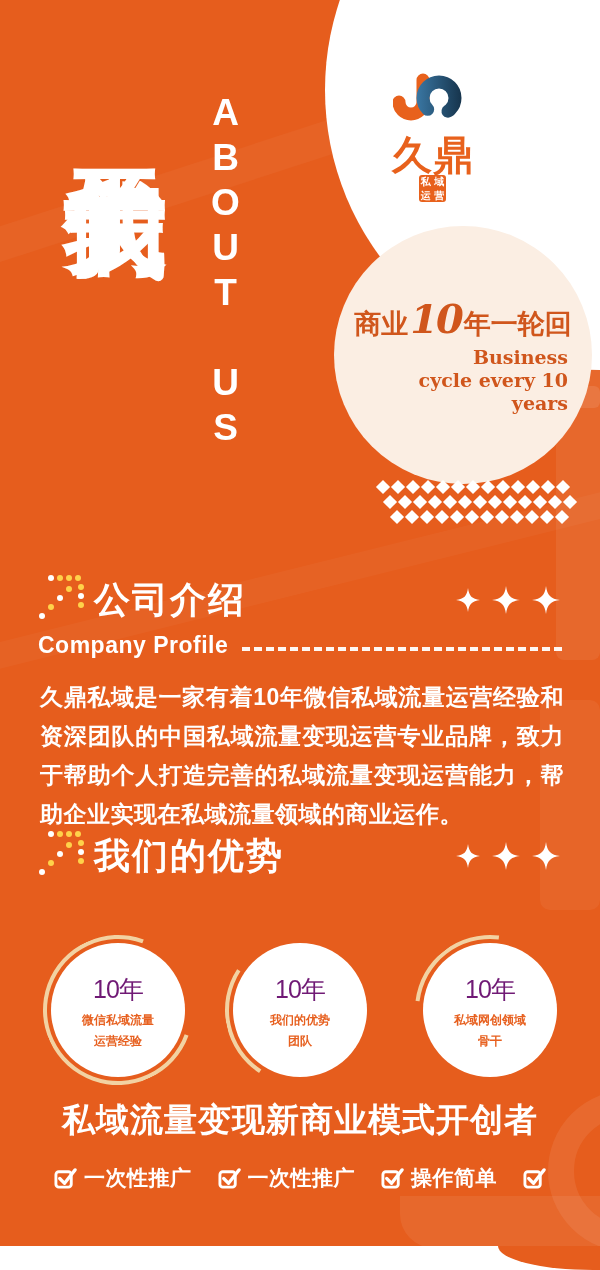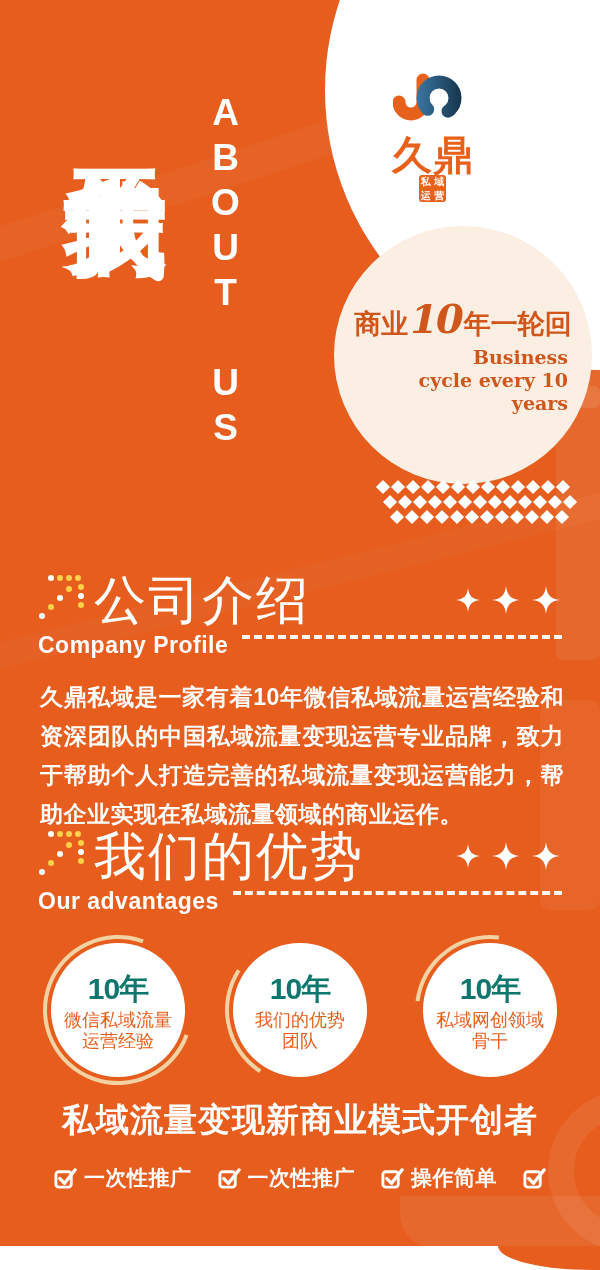--- a/index.html
+++ b/index.html
@@ -54,40 +54,40 @@
   .d-row span{width:10px;height:10px;background:#fff;transform:rotate(45deg);margin-right:5px;flex:0 0 auto;}
   .d-row.off1{margin-left:7px;}
   .d-row.off2{margin-left:14px;}
 
   
   .sec{left:38px;width:524px;}
   .sec-row{display:flex;align-items:center;}
   .dot-arrow{width:48px;height:48px;position:relative;flex:0 0 auto;margin-right:8px;margin-top:-6px;}
   .dot-arrow i{position:absolute;width:6px;height:6px;border-radius:50%;background:#ffd24a;}
   .dot-arrow i.w{background:#fff;}
-  .sec-title{color:#fff;font-size:52px;font-weight:400;letter-spacing:2px;line-height:56px;white-space:nowrap;}
+  .sec-title{color:#fff;font-size:36px;font-weight:700;letter-spacing:2px;line-height:56px;white-space:nowrap;}
   .sparkles{margin-left:auto;display:flex;align-items:center;gap:12px;padding-right:2px;}
   .sparkles svg{display:block;}
-  .sec-sub{display:flex;margin-top:4px;}
+  .sec-sub{display:flex;align-items:center;margin-top:4px;}
   .sec-sub-text{color:#fff;font-size:23px;font-weight:700;white-space:nowrap;letter-spacing:0.5px;}
   .dash-line{flex:1;border-top:4px dashed rgba(255,255,255,0.95);margin-left:14px;transform:translateY(3px);}
 
   
   .profile-body{left:40px;top:678px;width:524px;color:#fff;font-size:23px;font-weight:700;
     line-height:39px;text-align:justify;letter-spacing:0.5px;}
 
   
   .adv-circle{width:134px;height:134px;border-radius:50%;background:#fff;position:absolute;top:943px;
     display:flex;flex-direction:column;align-items:center;justify-content:center;text-align:center;}
   .ring{position:absolute;inset:-8px;border-radius:50%;border:4px solid #f2d2a2;}
   .ring.r1{border-right-color:transparent;transform:rotate(-25deg);}
   .ring.r2{border-color:transparent;border-left-color:#f2d2a2;transform:rotate(-12deg);}
   .ring.r3{border-color:transparent;border-top-color:#f2d2a2;transform:rotate(-38deg);}
-  .adv-years{color:#0f766e;font-size:30px;font-weight:700;line-height:40px;letter-spacing:-1px;}
-  .adv-line{color:#e7601f;font-size:18px;font-weight:400;line-height:20px;margin-top:1px;}
+  .adv-years{color:#701a75;font-size:25px;font-weight:400;line-height:40px;letter-spacing:-1px;}
+  .adv-line{color:#e7601f;font-size:12px;font-weight:700;line-height:20px;margin-top:1px;}
   .adv-line:first-of-type{margin-top:6px;}
 
   
   .headline{left:0;top:1098px;width:600px;text-align:center;color:#fff;
     font-size:33px;font-weight:900;letter-spacing:1px;}
   .checks{left:0;top:1164px;width:600px;display:flex;justify-content:center;gap:26px;}
   .check-item{display:flex;align-items:center;gap:7px;}
   .check-item svg{display:block;}
   .check-label{color:#fff;font-size:21px;font-weight:800;white-space:nowrap;letter-spacing:0.5px;}
 
@@ -248,24 +248,20 @@
           <path d="M12 0C13 8 16 11 24 12 16 13 13 16 12 24 11 16 8 13 0 12 8 11 11 8 12 0Z" fill="#fff"></path>
         </svg>
       <svg width="28" height="28" viewBox="0 0 24 24">
           <path d="M12 0C13 8 16 11 24 12 16 13 13 16 12 24 11 16 8 13 0 12 8 11 11 8 12 0Z" fill="#fff"></path>
         </svg>
       <svg width="28" height="28" viewBox="0 0 24 24">
           <path d="M12 0C13 8 16 11 24 12 16 13 13 16 12 24 11 16 8 13 0 12 8 11 11 8 12 0Z" fill="#fff"></path>
         </svg>
     </span>
   </div>
-  <div class="sec-sub">
-    <span class="sec-sub-text">Our advantages</span>
-    <span class="dash-line"></span>
-  </div>
 </div>
 
 <div class="adv-circle" style="left:51px;">
   <span class="ring r1"></span>
   <div class="adv-years">10年</div>
   <div class="adv-line">微信私域流量</div>
   <div class="adv-line">运营经验</div>
 </div>
 <div class="adv-circle" style="left:233px;">
   <span class="ring r2"></span>

